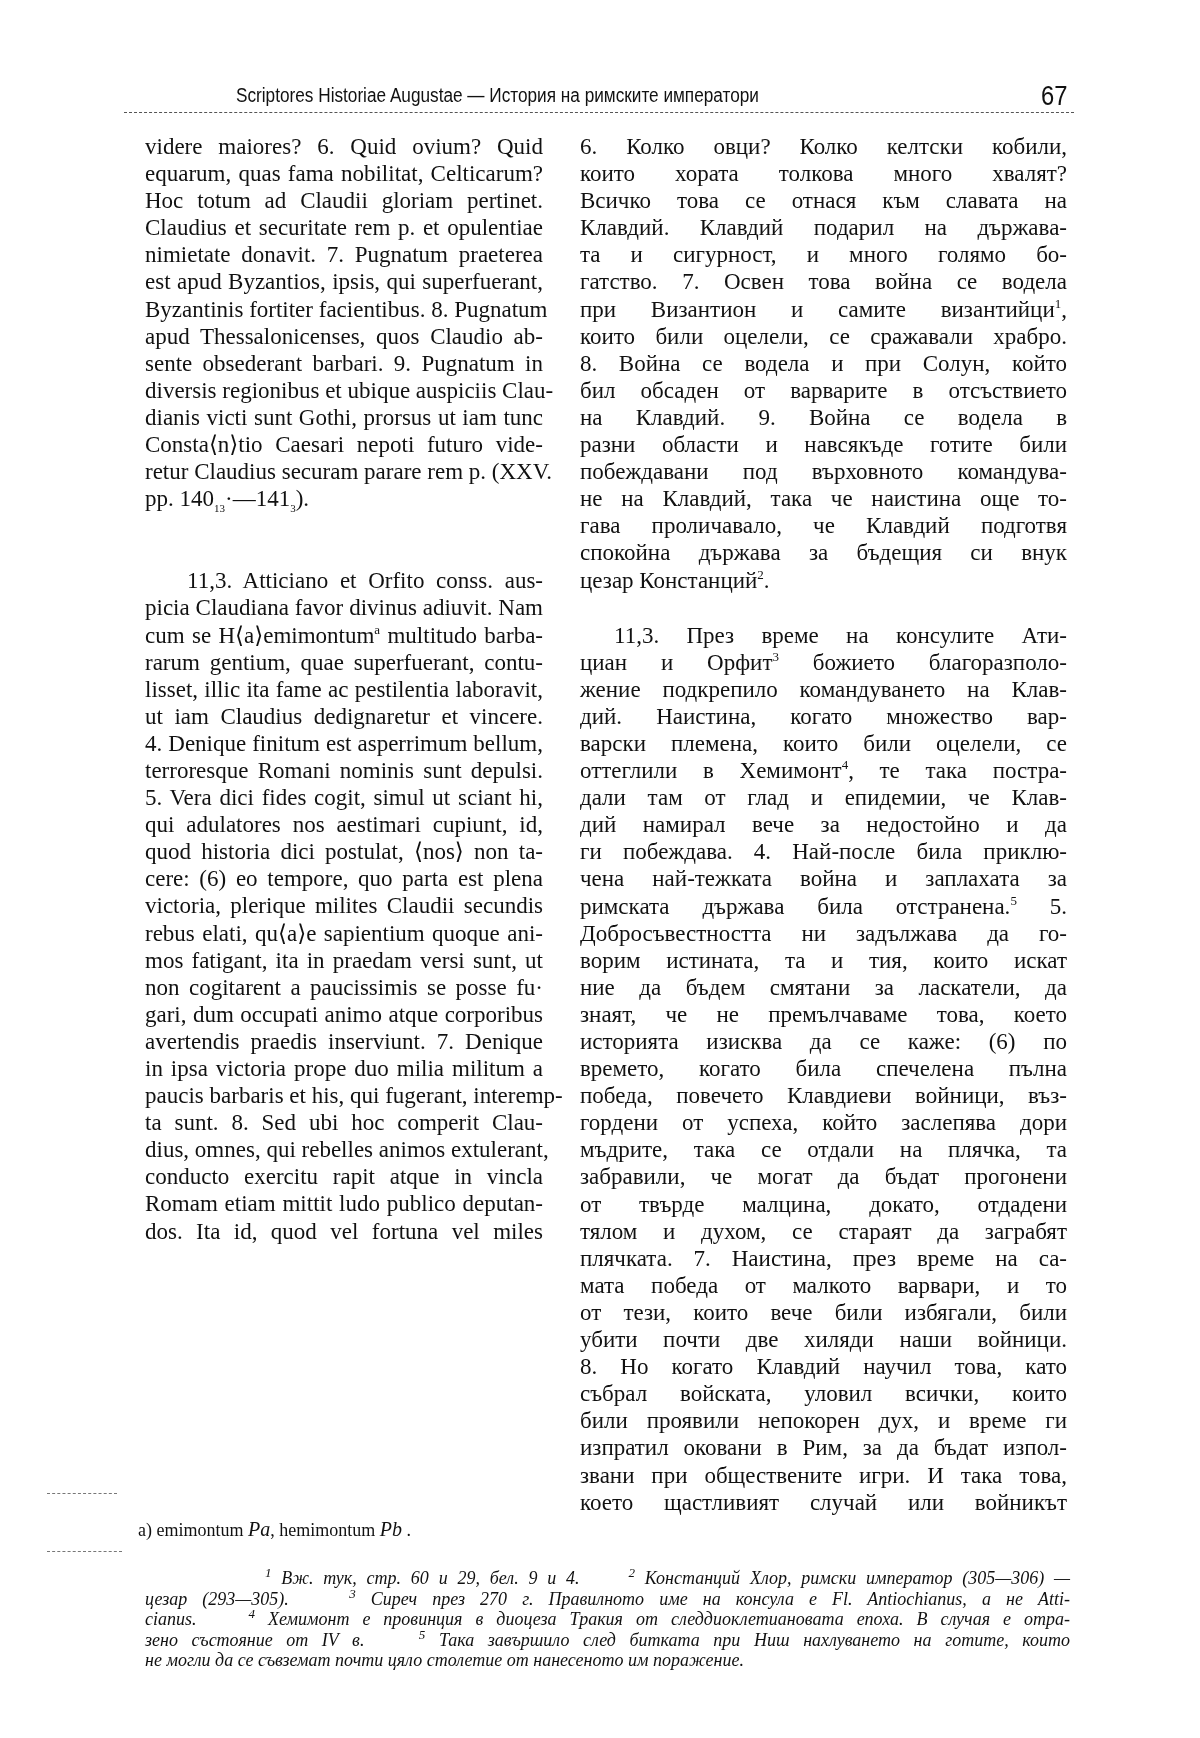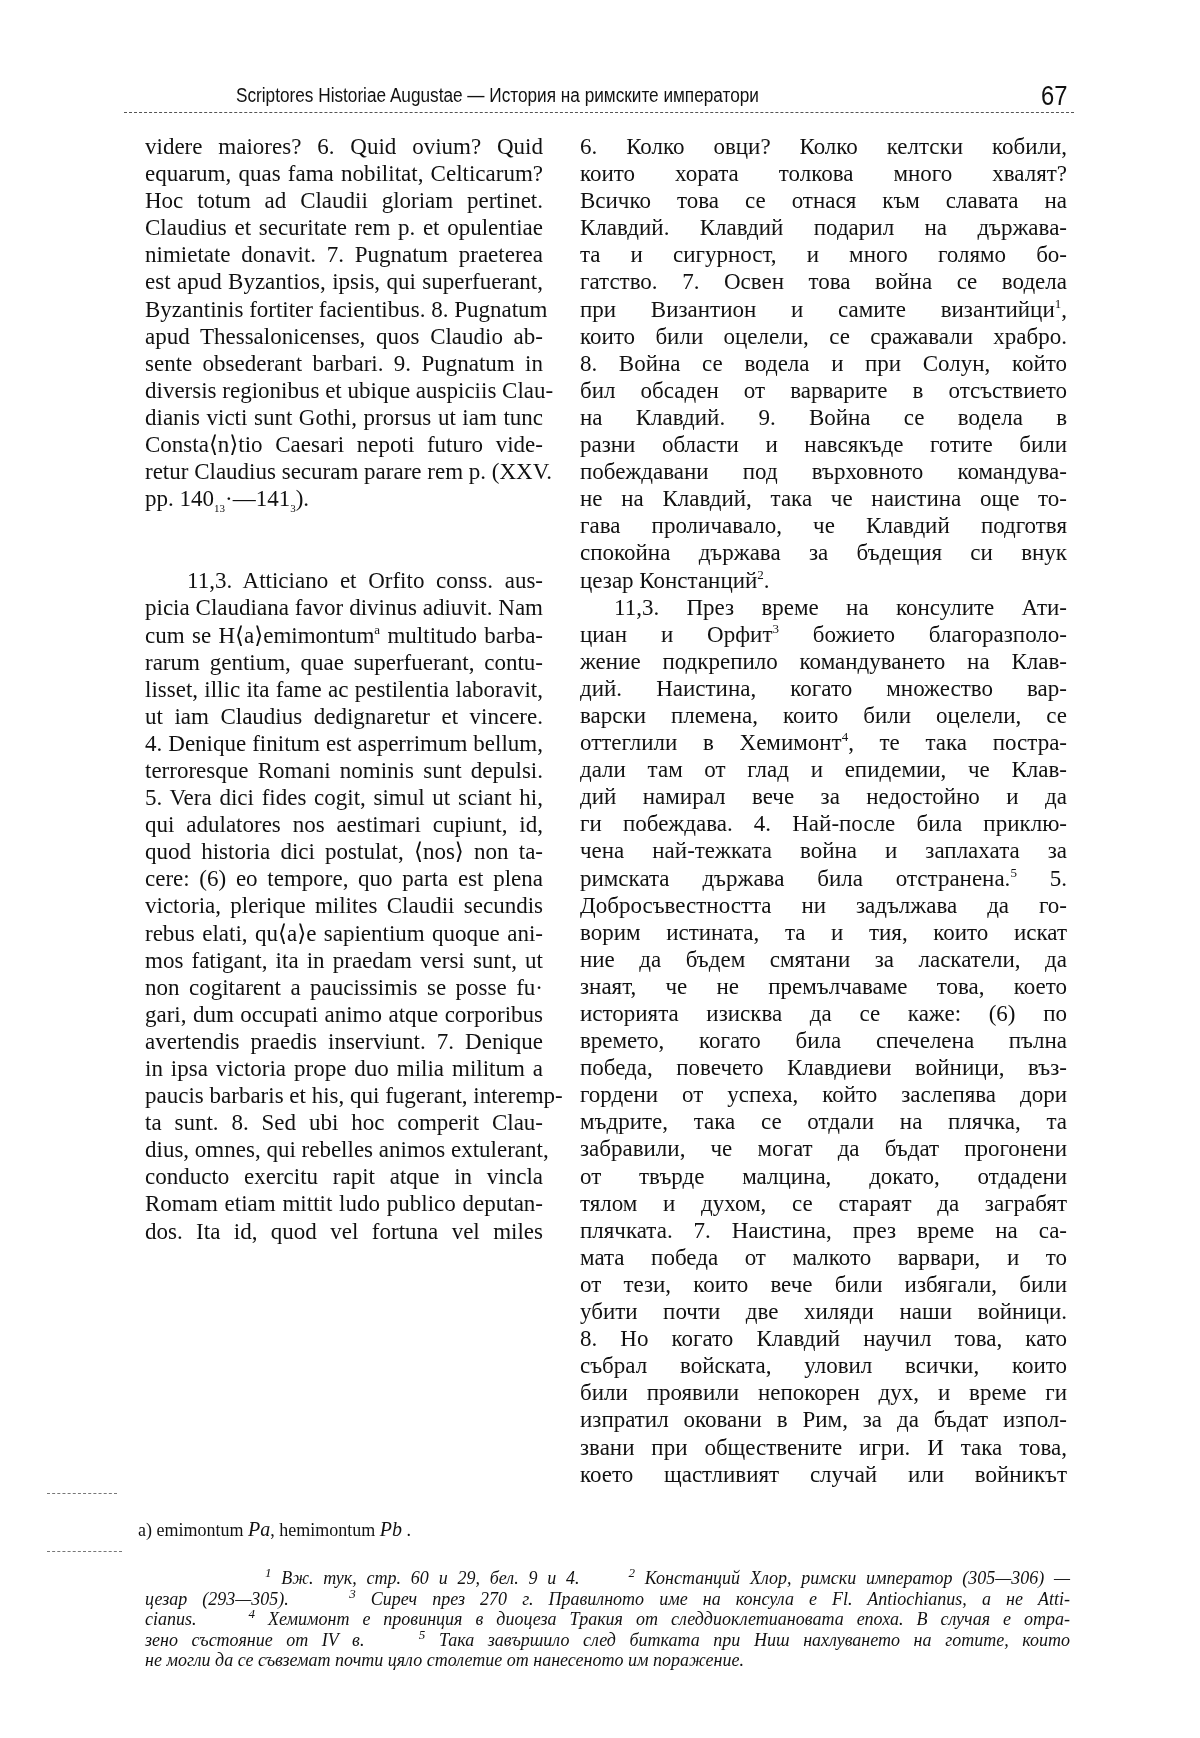--- a/index.html
+++ b/index.html
@@ -12,21 +12,21 @@
               font-family: "Liberation Sans", "DejaVu Sans", sans-serif; transform: scaleX(0.85); transform-origin: left top; }
     .rule { position: absolute; top: 112px; left: 124px; width: 950px; height: 0;
             border-top: 1px dashed #555; }
     .col { position: absolute; top: 133px; }
     .col.left { left: 145px; width: 398px; }
     .col.right { left: 580px; width: 487px; }
     .line { height: 27.1px; line-height: 27px; font-size: 23px; white-space: nowrap;
             text-align: justify; text-align-last: justify; overflow: visible; }
     .line.last { text-align-last: left; }
     .line.indent { padding-left: 42px; }
-    .line.indent-r { padding-left: 34px; }
+    .line.indent-r { padding-left: 34px; margin-top: 28px; }
     .gap { height: 55px; }
     .note-a { position: absolute; top: 1518px; left: 138px; font-size: 18px; }
     .note-a i { font-style: italic; font-size: 20px; }
     .sep1 { position: absolute; top: 1493px; left: 47px; width: 70px; border-top: 1px dashed #777; }
     .sep2 { position: absolute; top: 1551px; left: 47px; width: 75px; border-top: 1px dashed #777; }
     .footnotes { position: absolute; top: 1568px; left: 145px; width: 925px; font-size: 18px; font-style: italic; }
     .footnotes .fl { height: 20.5px; line-height: 20px; white-space: nowrap; text-align: justify; text-align-last: justify; }
     .footnotes .fl.first { padding-left: 120px; }
     .footnotes .fl.last { text-align-last: left; }
     sup { font-size: 13px; vertical-align: super; line-height: 0; }

